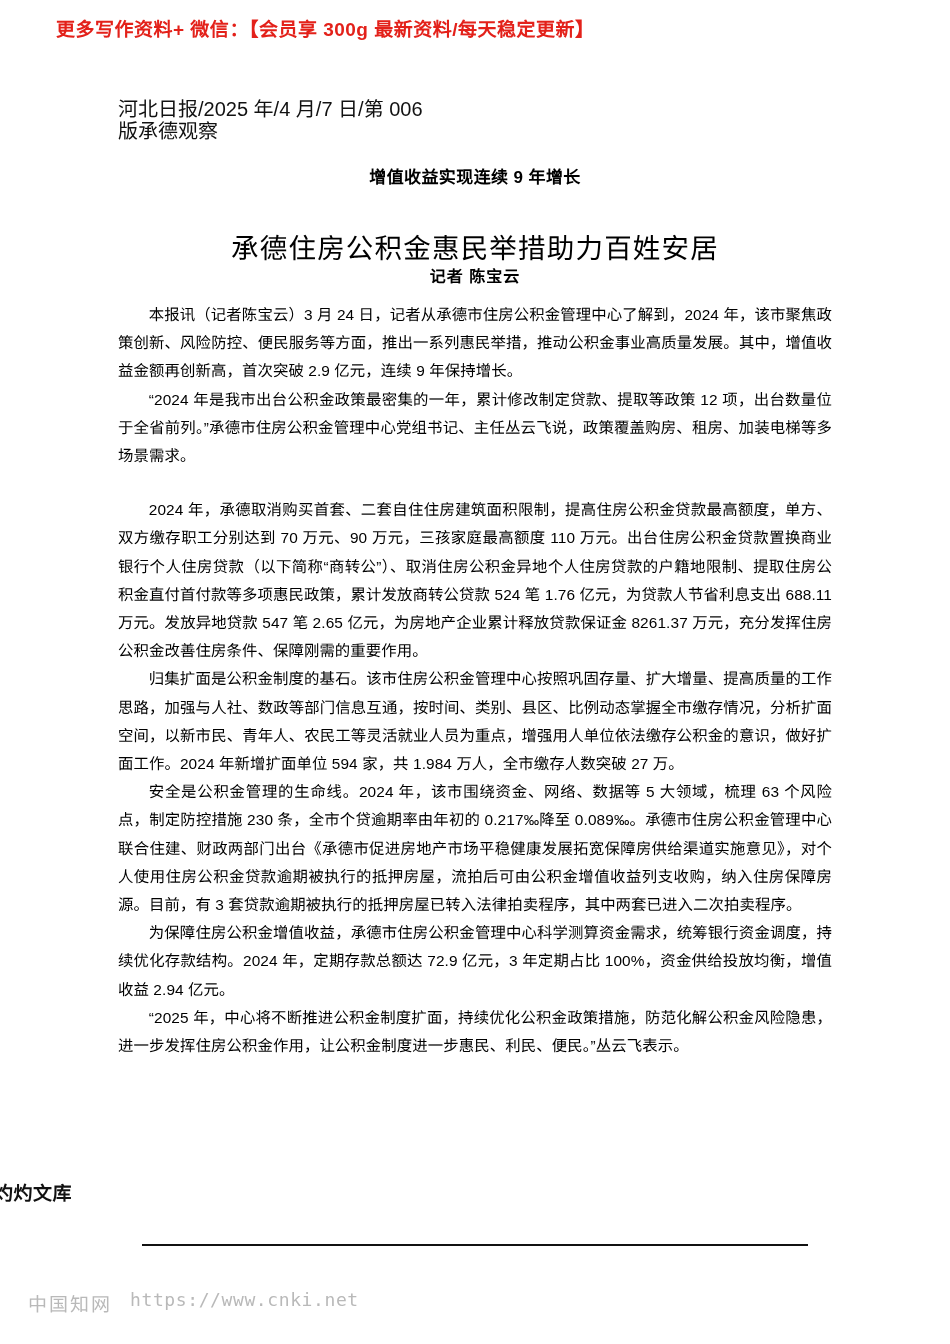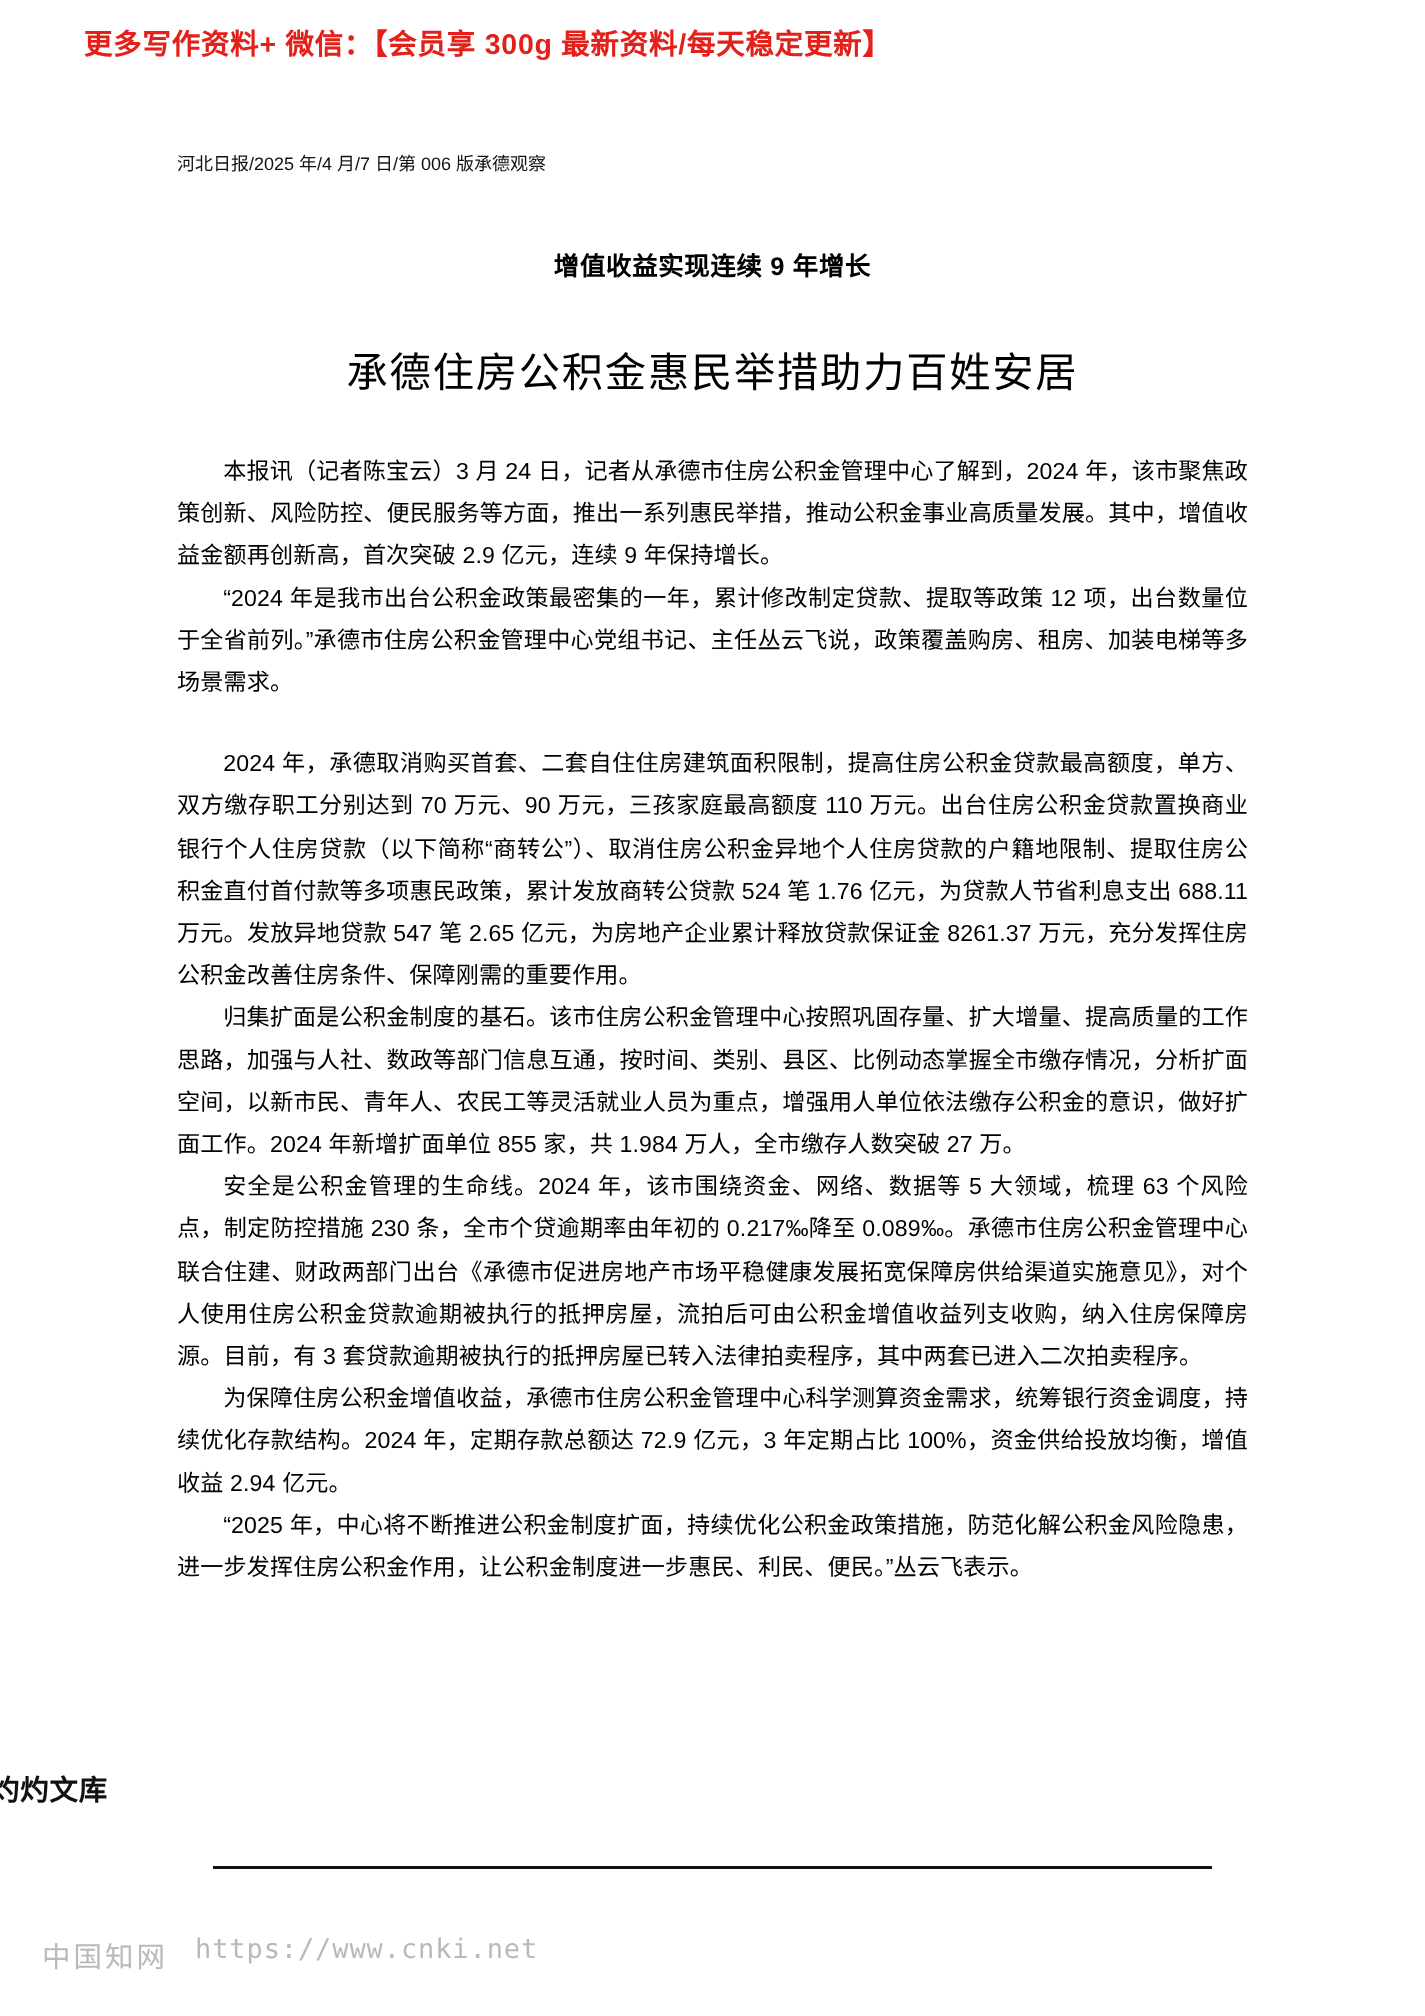--- a/index.html
+++ b/index.html
@@ -38,21 +38,21 @@
     width: 950px;
     height: 1344px;
   }
 
   
   .source-line {
     position: absolute;
     left: 118px;
     top: 98px;
     width: 320px;
-    font-size: 12px;
+    font-size: 20px;
     line-height: 22px;
     color: #111;
   }
 
   
   .kicker {
     position: absolute;
     left: 0;
     top: 163px;
     width: 950px;
@@ -161,26 +161,27 @@
 <div class="doc-sheet">
 
   <div class="promo-banner">更多写作资料+ 微信：【会员享 300g 最新资料/每天稳定更新】</div>
 
   <div class="source-line">河北日报/2025 年/4 月/7 日/第 006 版承德观察</div>
 
   <div class="kicker">增值收益实现连续 9 年增长</div>
 
   <h1 class="main-title">承德住房公积金惠民举措助力百姓安居</h1>
 
+  <div class="byline">记者  陈宝云</div>
 
   <div class="article-body">
     <p>本报讯（记者陈宝云）3 月 24 日，记者从承德市住房公积金管理中心了解到，2024 年，该市聚焦政策创新、风险防控、便民服务等方面，推出一系列惠民举措，推动公积金事业高质量发展。其中，增值收益金额再创新高，首次突破 2.9 亿元，连续 9 年保持增长。</p>
     <p>“2024 年是我市出台公积金政策最密集的一年，累计修改制定贷款、提取等政策 12 项，出台数量位于全省前列。”承德市住房公积金管理中心党组书记、主任丛云飞说，政策覆盖购房、租房、加装电梯等多场景需求。</p>
     <p class="gap-before">2024 年，承德取消购买首套、二套自住住房建筑面积限制，提高住房公积金贷款最高额度，单方、双方缴存职工分别达到 70 万元、90 万元，三孩家庭最高额度 110 万元。出台住房公积金贷款置换商业银行个人住房贷款（以下简称“商转公”）、取消住房公积金异地个人住房贷款的户籍地限制、提取住房公积金直付首付款等多项惠民政策，累计发放商转公贷款 524 笔 1.76 亿元，为贷款人节省利息支出 688.11 万元。发放异地贷款 547 笔 2.65 亿元，为房地产企业累计释放贷款保证金 8261.37 万元，充分发挥住房公积金改善住房条件、保障刚需的重要作用。</p>
-    <p>归集扩面是公积金制度的基石。该市住房公积金管理中心按照巩固存量、扩大增量、提高质量的工作思路，加强与人社、数政等部门信息互通，按时间、类别、县区、比例动态掌握全市缴存情况，分析扩面空间，以新市民、青年人、农民工等灵活就业人员为重点，增强用人单位依法缴存公积金的意识，做好扩面工作。2024 年新增扩面单位 855 家，共 1.984 万人，全市缴存人数突破 27 万。</p>
+    <p>归集扩面是公积金制度的基石。该市住房公积金管理中心按照巩固存量、扩大增量、提高质量的工作思路，加强与人社、数政等部门信息互通，按时间、类别、县区、比例动态掌握全市缴存情况，分析扩面空间，以新市民、青年人、农民工等灵活就业人员为重点，增强用人单位依法缴存公积金的意识，做好扩面工作。2024 年新增扩面单位 594 家，共 1.984 万人，全市缴存人数突破 27 万。</p>
     <p>安全是公积金管理的生命线。2024 年，该市围绕资金、网络、数据等 5 大领域，梳理 63 个风险点，制定防控措施 230 条，全市个贷逾期率由年初的 0.217‰降至 0.089‰。承德市住房公积金管理中心联合住建、财政两部门出台《承德市促进房地产市场平稳健康发展拓宽保障房供给渠道实施意见》，对个人使用住房公积金贷款逾期被执行的抵押房屋，流拍后可由公积金增值收益列支收购，纳入住房保障房源。目前，有 3 套贷款逾期被执行的抵押房屋已转入法律拍卖程序，其中两套已进入二次拍卖程序。</p>
     <p>为保障住房公积金增值收益，承德市住房公积金管理中心科学测算资金需求，统筹银行资金调度，持续优化存款结构。2024 年，定期存款总额达 72.9 亿元，3 年定期占比 100%，资金供给投放均衡，增值收益 2.94 亿元。</p>
     <p>“2025 年，中心将不断推进公积金制度扩面，持续优化公积金政策措施，防范化解公积金风险隐患，进一步发挥住房公积金作用，让公积金制度进一步惠民、利民、便民。”丛云飞表示。</p>
   </div>
 
 
   <div class="library-watermark">灼灼文库</div>
 
   <div class="footer-rule"></div>
 

